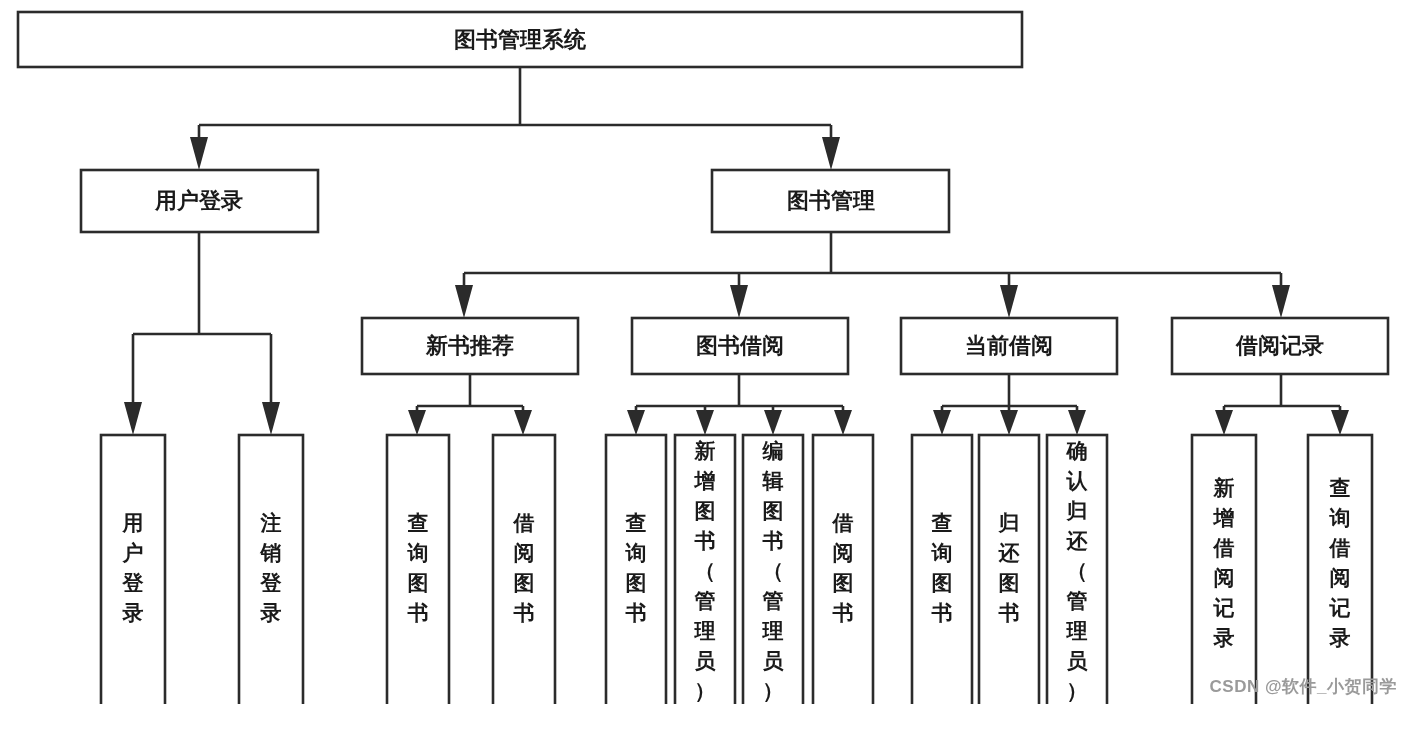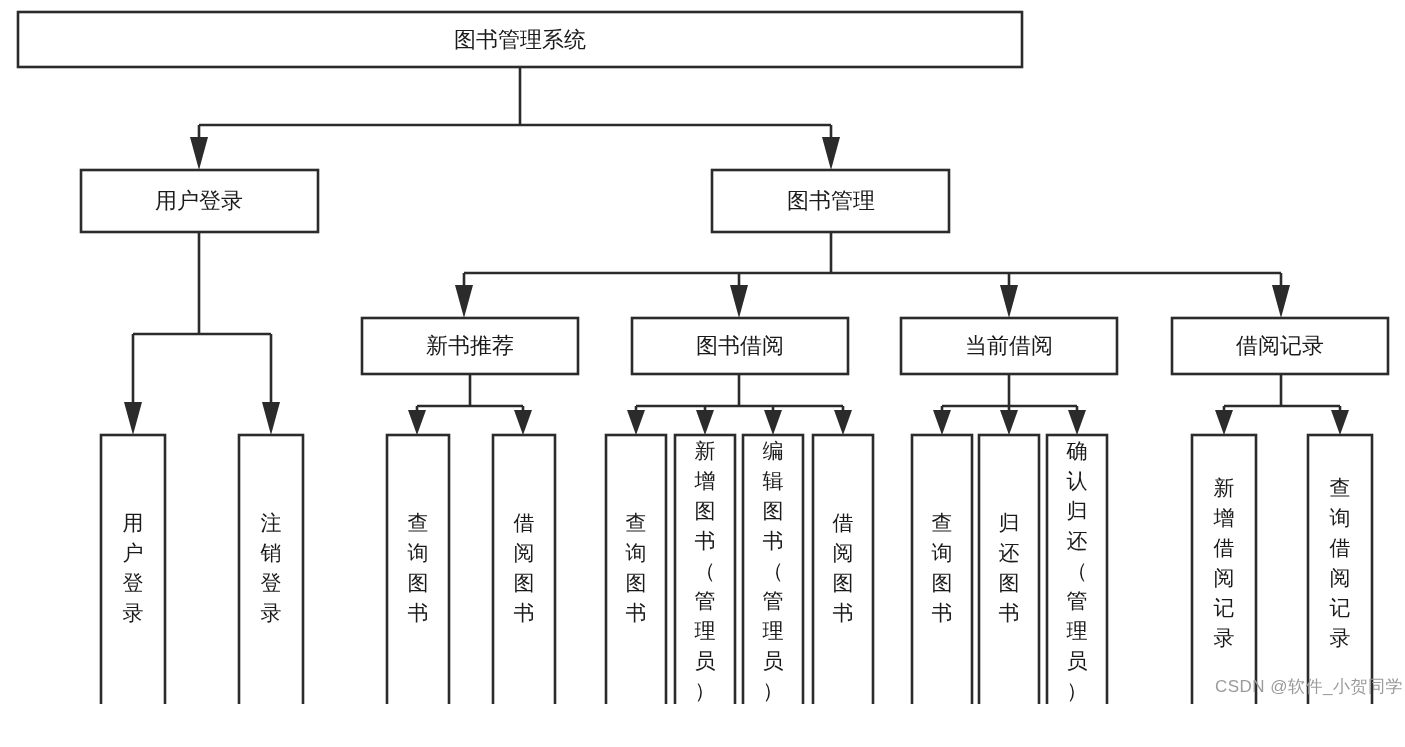--- a/index.html
+++ b/index.html
@@ -7,20 +7,21 @@
     padding: 0;
     background: #ffffff;
   }
   #stage {
     position: relative;
     width: 1405px;
     height: 704px;
     background: #ffffff;
     font-family: "Liberation Sans", "DejaVu Sans", sans-serif;
     overflow: hidden;
+    font-weight: bold;
   }
   svg#tree {
     position: absolute;
     left: 0;
     top: 0;
     width: 1405px;
     height: 747px;
   }
   .node-rect {
     fill: #ffffff;
@@ -45,21 +46,21 @@
     dominant-baseline: middle;
   }
   .node-label-vertical {
     fill: #1a1a1a;
     font-family: "Liberation Sans", "DejaVu Sans", sans-serif;
     font-size: 21px;
     text-anchor: middle;
   }
   .watermark {
     position: absolute;
-    right: 2px;
+    right: 8px;
     bottom: 6px;
     font-family: "Liberation Sans", "DejaVu Sans", sans-serif;
     font-size: 17px;
     color: #9a9a9a;
     letter-spacing: 0.5px;
     white-space: nowrap;
     user-select: none;
   }
 </style>
 </head>

